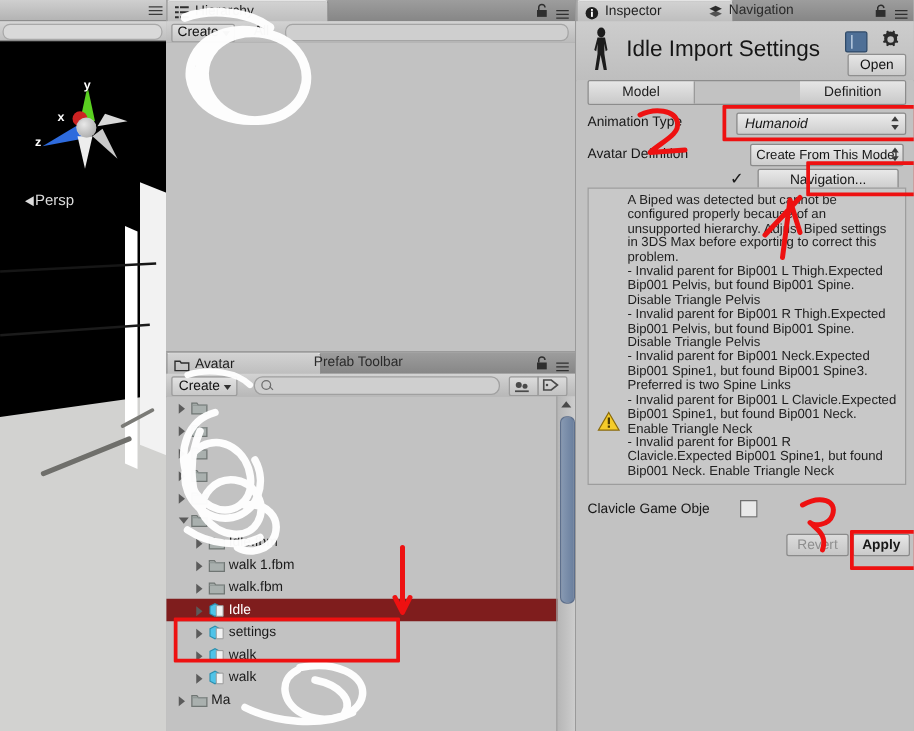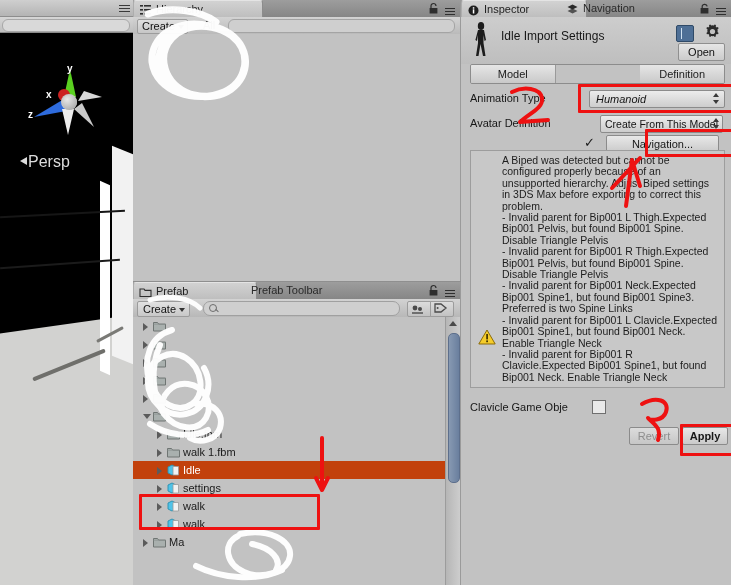--- a/index.html
+++ b/index.html
@@ -40,21 +40,21 @@
      transform:rotate(-22deg);border-radius:2px;}
   #floor-streak2{left:95px;top:300px;width:30px;height:3px;background:#7a7a76;
      transform:rotate(-28deg);border-radius:2px;}
 
   
   #gizmo{left:24px;top:22px;width:90px;height:90px;}
   .gz-label{position:absolute;color:#fff;font-weight:bold;font-size:10px;
      font-family:"Liberation Sans",sans-serif;text-shadow:0 0 2px #000;}
   #gz-center{left:38px;top:40px;width:15px;height:15px;border-radius:50%;
      background:radial-gradient(circle at 35% 30%,#e8e8e8,#9d9d9d);}
-  #persp-label{left:28px;top:120px;color:#dcdcdc;font-size:16px;
+  #persp-label{left:28px;top:120px;color:#dcdcdc;font-size:12px;
      font-family:"Liberation Sans",sans-serif;}
   #persp-arrow{left:20px;top:124px;width:0;height:0;
      border-top:4px solid transparent;border-bottom:4px solid transparent;
      border-right:7px solid #dcdcdc;}
 
   
   #hierarchy-panel{left:133px;top:0;width:327px;height:281px;background:#c2c2c2;
      border-right:1px solid #9a9a9a;}
   .tabstrip{position:absolute;left:0;top:0;height:17px;width:100%;
      background:linear-gradient(#9d9d9d,#868686);}
@@ -102,42 +102,42 @@
   #proj-search .mag::after{content:"";position:absolute;left:5px;top:5px;width:4px;height:1px;
      background:#6d6d6d;transform:rotate(45deg);}
   .proj-tool{position:absolute;top:2px;width:22px;height:14px;
      background:linear-gradient(#dcdcdc,#c2c2c2);border:1px solid #9c9c9c;}
   #proj-tool-a{left:274px;border-top-left-radius:2px;border-bottom-left-radius:2px;}
   #proj-tool-b{left:297px;border-top-right-radius:2px;border-bottom-right-radius:2px;}
 
   #proj-body{left:0;top:35px;width:327px;height:269px;background:#c2c2c2;overflow:hidden;}
   .row{position:relative;height:18px;line-height:18px;font-size:11px;color:#1a1a1a;
        white-space:nowrap;}
-  .row.selected{background:#c2410c;color:#ffffff;}
+  .row.selected{background:#7f1d1d;color:#ffffff;}
   .twisty{position:absolute;top:6px;width:0;height:0;
      border-top:4px solid transparent;border-bottom:4px solid transparent;border-left:5px solid #5b5b5b;}
   .twisty.open{border-left:4px solid transparent;border-right:4px solid transparent;
      border-top:5px solid #5b5b5b;border-bottom:0;top:7px;}
   .ic{position:absolute;top:3px;width:13px;height:12px;}
   .rowlabel{position:absolute;}
 
   
   .vscroll{position:absolute;width:14px;background:linear-gradient(90deg,#b6b6b6,#cdcdcd);
      border-left:1px solid #9c9c9c;}
   .vthumb{position:absolute;left:2px;width:10px;border-radius:5px;
      background:linear-gradient(90deg,#8799b2,#6a7f9e);border:1px solid #5d6f8c;}
   .scroll-arrow{position:absolute;left:3px;width:0;height:0;
      border-left:4px solid transparent;border-right:4px solid transparent;border-bottom:5px solid #4a4a4a;}
 
   
   #inspector{left:461px;top:0;width:270px;height:585px;background:#c2c2c2;}
   #insp-header{left:0;top:17px;width:270px;height:47px;
      background:linear-gradient(#cdcdcd,#bebebe);border-bottom:1px solid #a0a0a0;}
   #insp-thumb{left:8px;top:4px;width:24px;height:38px;}
-  #insp-title{left:40px;top:12px;font-size:12px;color:#161616;}
+  #insp-title{left:40px;top:12px;font-size:18px;color:#161616;}
   #insp-book{right:37px;top:8px;width:16px;height:15px;background:#4e6f96;
      border:1px solid #2f4a68;border-radius:2px;}
   #insp-book::after{content:"";position:absolute;left:4px;top:2px;width:1px;height:11px;background:#cfe0f0;}
   #insp-gear{right:10px;top:6px;width:17px;height:17px;}
   #insp-open{right:6px;top:26px;height:16px;line-height:16px;padding:0 9px;font-size:11px;
      background:linear-gradient(#e6e6e6,#cbcbcb);border:1px solid #8f8f8f;border-radius:2px;}
 
   #insp-body{left:0;top:64px;width:270px;height:521px;background:#c2c2c2;}
 
   
@@ -269,21 +269,21 @@
 </div>
 
 <div id="project-panel" class="abs">
   <div class="tabstrip">
     <div class="tab active" style="left:0;width:90px;">
       <span class="tab-icon">
         <svg width="11" height="10" viewBox="0 0 11 10">
             <path d="M0 2 h4 l1 1.4 h6 V9.5 H0 Z" fill="none" stroke="#2e2e2e" stroke-width="1.1"></path>
           </svg>
       </span>
-      <span>Prefab</span>
+      <span>Avatar</span>
     </div>
     <div class="tab inactive" style="left:96px;">
       <span>Prefab Toolbar</span>
     </div>
     <div class="lockrow">
       <span class="lock-icon">
         <svg width="9" height="11" viewBox="0 0 9 11">
             <path d="M2 5 V3 a2.5 2.5 0 0 1 5 0" fill="none" stroke="#2e2e2e" stroke-width="1.2"></path>
             <rect x="0.6" y="5" width="7.8" height="5.5" fill="#2e2e2e"></rect>
           </svg>
@@ -393,20 +393,30 @@
         </div>
         <div class="row">
           <span class="twisty" style="left: 24px;"></span>
           <span class="ic" style="left: 34px;">
             <svg width="13" height="12" viewBox="0 0 13 12">
               <path d="M0.5 2.5 h4 l1.2 1.6 h6.8 V11 H0.5 Z" fill="#a9b0ae" stroke="#6f7573" stroke-width="1"></path>
               <path d="M0.5 4.2 h11.9" stroke="#8d9492" stroke-width="0.8"></path>
             </svg>
           </span>
           <span class="rowlabel" style="left: 50px;">walk 1.fbm</span>
+        </div>
+        <div class="row">
+          <span class="twisty" style="left: 24px;"></span>
+          <span class="ic" style="left: 34px;">
+            <svg width="13" height="12" viewBox="0 0 13 12">
+              <path d="M0.5 2.5 h4 l1.2 1.6 h6.8 V11 H0.5 Z" fill="#a9b0ae" stroke="#6f7573" stroke-width="1"></path>
+              <path d="M0.5 4.2 h11.9" stroke="#8d9492" stroke-width="0.8"></path>
+            </svg>
+          </span>
+          <span class="rowlabel" style="left: 50px;">walk.fbm</span>
         </div>
         <div class="row selected">
           <span class="twisty" style="left: 24px;"></span>
           <span class="ic" style="left: 34px;">
             <svg width="13" height="12" viewBox="0 0 13 12">
               <path d="M1 3 L5 1 L9 3 L9 9 L5 11 L1 9 Z" fill="#4fc3e8" stroke="#2b8fae" stroke-width="0.9"></path>
               <path d="M6 2.5 h5.5 v8.5 H6 Z" fill="#f2f2f2" stroke="#9a9a9a" stroke-width="0.8"></path>
             </svg>
           </span>
           <span class="rowlabel" style="left: 50px;">Idle</span>

